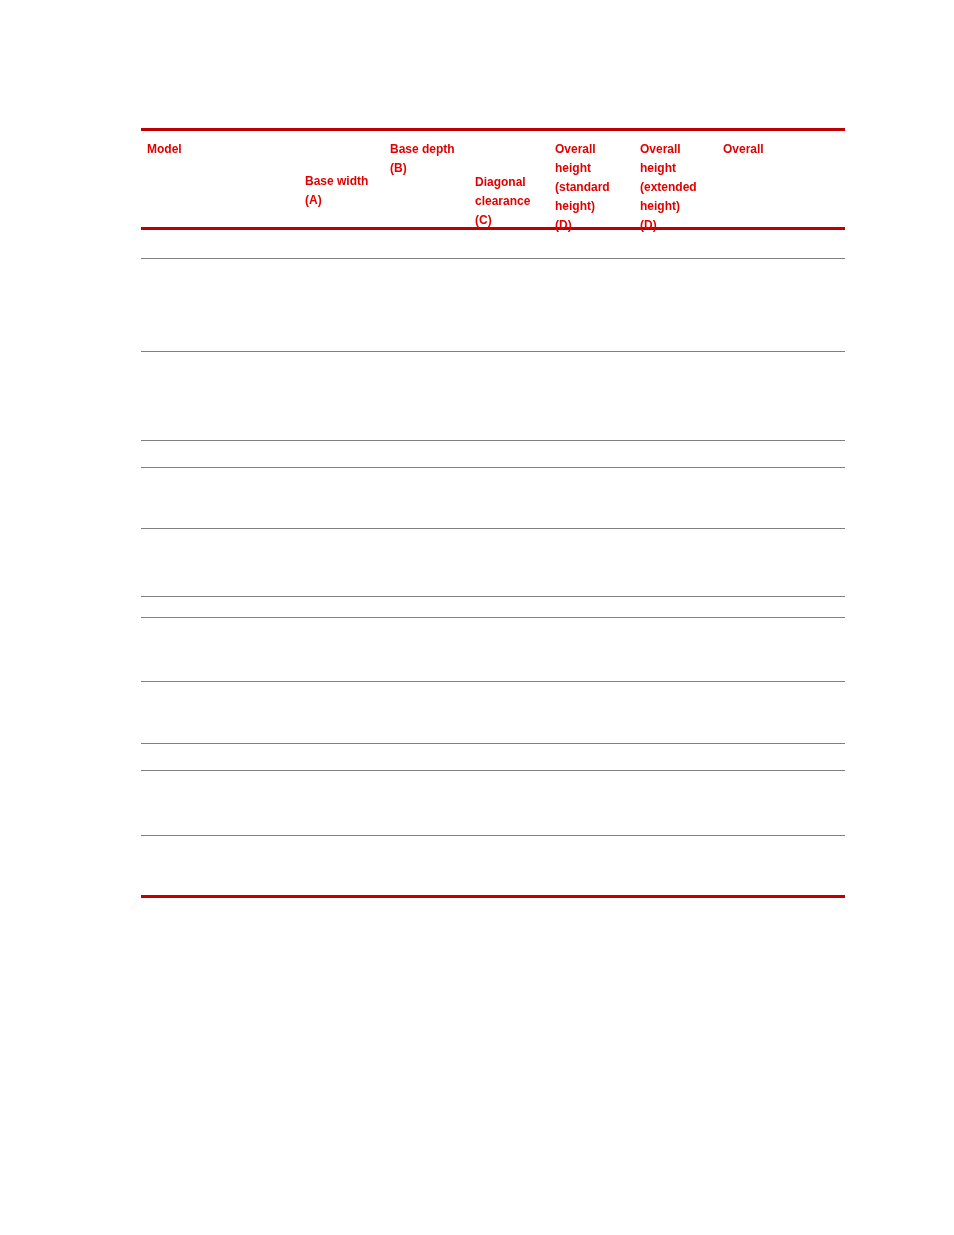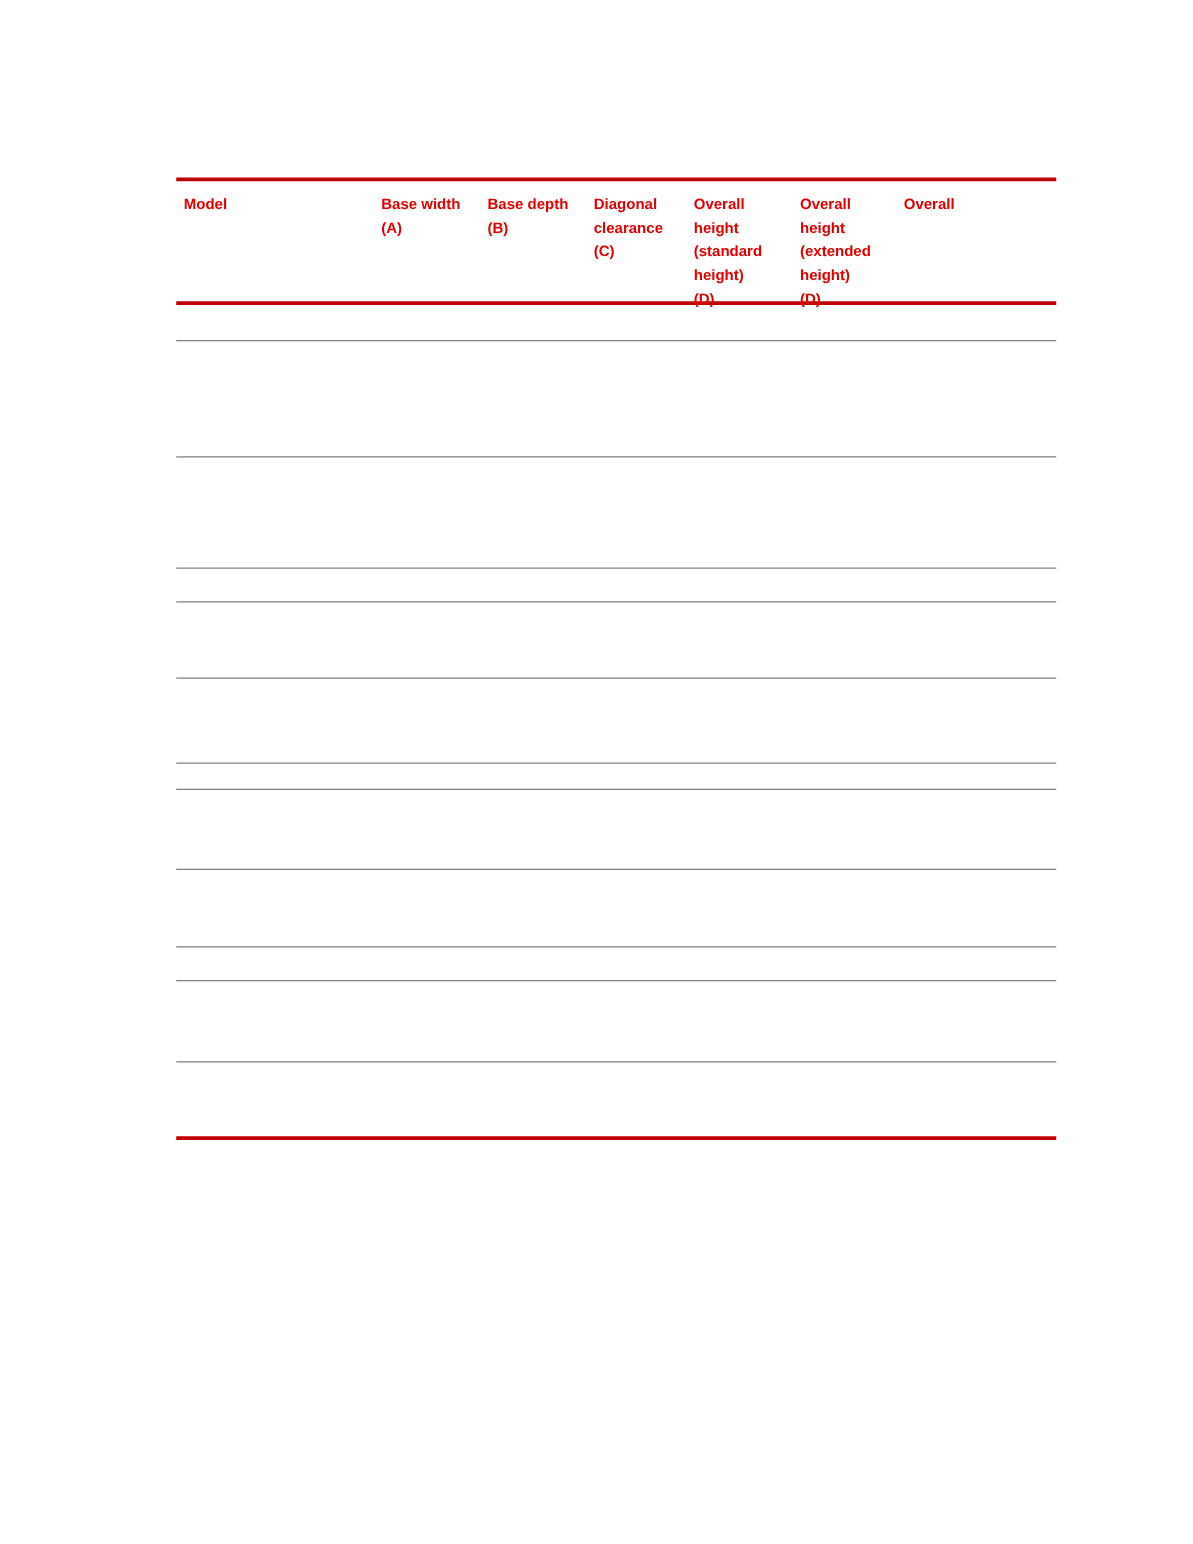--- a/index.html
+++ b/index.html
@@ -21,21 +21,21 @@
     width: 954px;
     height: 1235px;
     background: #ffffff;
     overflow: hidden;
   }
 
   
   #spec-table {
     position: absolute;
     left: 141px;
-    top: 142px;
+    top: 128px;
     width: 704px;
   }
 
   .rule-red-top {
     height: 3px;
     background: #c00000;
     width: 100%;
   }
   .rule-red-header {
     height: 3px;
@@ -67,23 +67,23 @@
     font-size: 12px;
     line-height: 19px;
     font-family: "Liberation Sans", sans-serif;
     box-sizing: border-box;
     padding-right: 6px;
     white-space: pre-line;
   }
 
   
   .col-model      { width: 164px; }
-  .col-basewidth  { width: 85px;  }
+  .col-basewidth  { width: 85px; margin-top: 32px;  }
   .col-basedepth  { width: 85px;  }
-  .col-diagonal   { width: 80px;  }
+  .col-diagonal   { width: 80px; margin-top: 33px;  }
   .col-std        { width: 85px;  }
   .col-ext        { width: 83px;  }
   .col-weight     { width: 122px; }
 
   .header-row .th:first-child { padding-left: 6px; }
 
   
   .tbody-row {
     display: flex;
     box-sizing: border-box;

